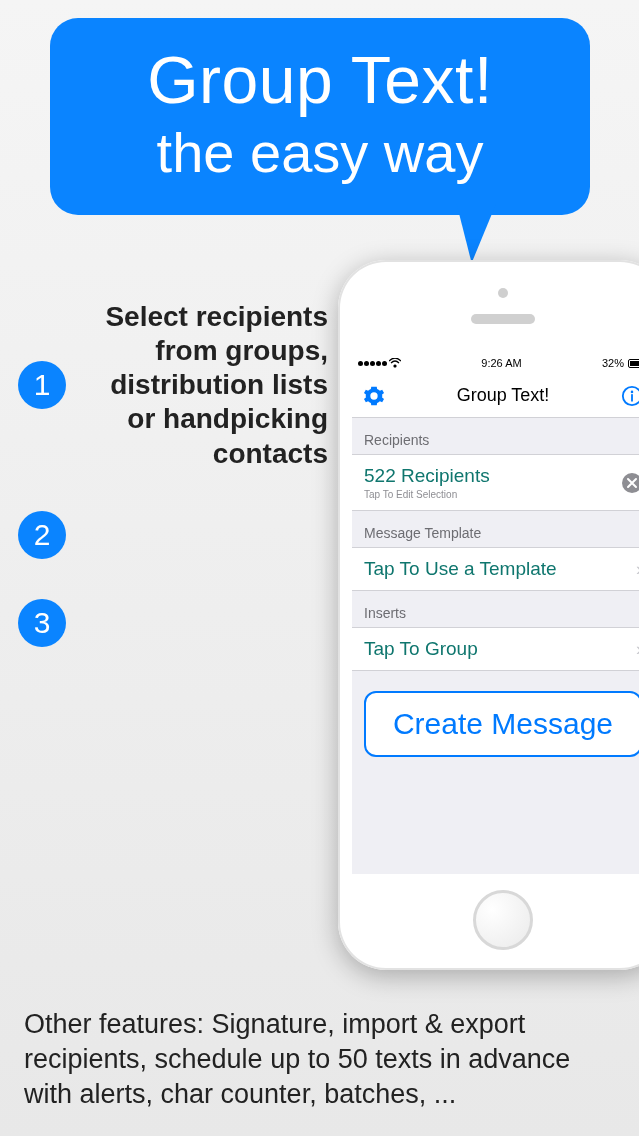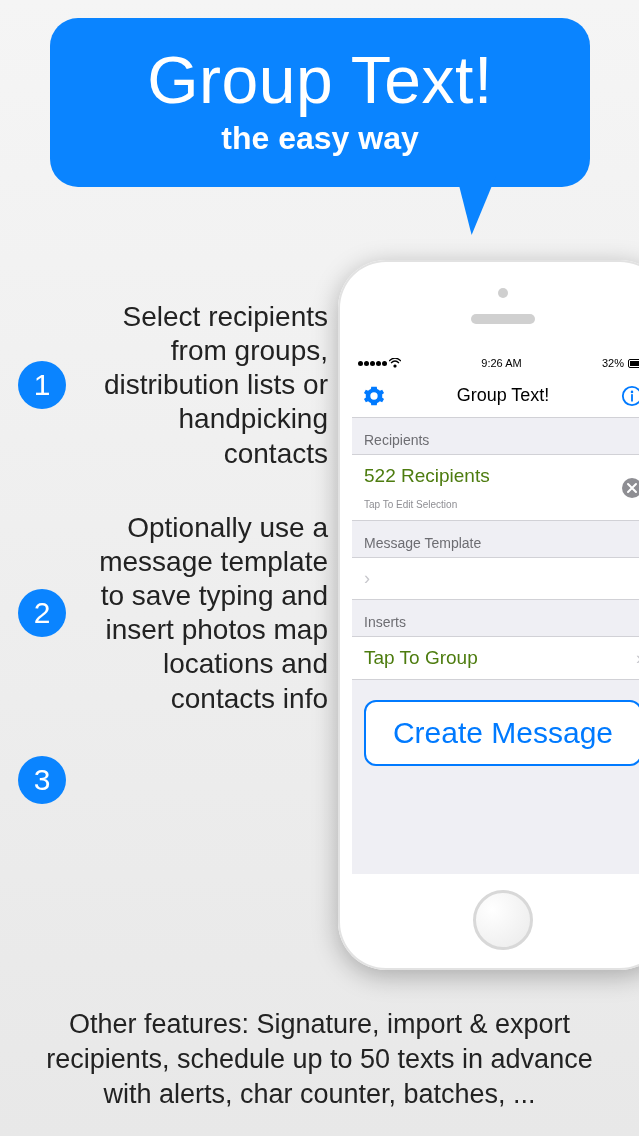--- a/index.html
+++ b/index.html
@@ -29,21 +29,21 @@
     position: absolute;
     bottom: -48px;
     right: 100px;
     width: 0; height: 0;
     border-left: 28px solid transparent;
     border-right: 12px solid transparent;
     border-top: 60px solid #0a84ff;
     transform: skewX(-12deg);
   }
   .bubble-title { font-size: 66px; font-weight: 300; letter-spacing: 0.5px; }
-  .bubble-sub  { font-size: 32px; font-weight: 700; margin-top: 2px; }
+  .bubble-sub  { font-size: 56px; font-weight: 400; margin-top: 2px; }
 
   
   .steps {
     position: absolute;
     left: 18px;
     top: 300px;
     width: 310px;
   }
   .step {
     display: flex;
@@ -62,33 +62,32 @@
     display: flex;
     align-items: center;
     justify-content: center;
   }
   .step-text {
     flex: 1;
     text-align: right;
     font-size: 28px;
     line-height: 1.22;
     color: #222;
-    font-weight: 400;
+    font-weight: 700;
   }
 
   
   .footer-text {
     position: absolute;
     left: 24px; right: 24px;
     bottom: 24px;
     font-size: 27px;
     line-height: 1.3;
     color: #222;
     font-weight: 300;
-    text-align: center;
   }
 
   
   .phone {
     position: absolute;
     top: 260px;
     left: 338px;
     width: 330px;
     height: 710px;
     background: #fff;
@@ -173,22 +172,22 @@
   }
   .cell {
     background: #fff;
     border-top: 1px solid #d1d1d6;
     border-bottom: 1px solid #d1d1d6;
     padding: 10px 12px;
     display: flex;
     align-items: center;
     justify-content: space-between;
   }
-  .cell-title { color: #4d7c0f; font-size: 19px; font-weight: 400; }
-  .cell-sub { font-size: 10px; color: #8e8e93; margin-top:12px;}
+  .cell-title { color: #0f766e; font-size: 19px; font-weight: 400; }
+  .cell-sub { font-size: 10px; color: #8e8e93; margin-top:2px;}
   .chevron {
     color: #c7c7cc; font-size: 18px;
   }
   .clear-icon {
     width: 20px; height: 20px; border-radius:50%;
     background:#8e8e93; color:#fff; display:flex; align-items:center; justify-content:center;
     font-size:14px; font-weight:bold;
   }
 
   .create-btn {
@@ -211,21 +210,20 @@
   <div class="bubble-sub">the easy way</div>
 </div>
 
 <div class="steps">
   <div class="step">
     <div class="badge">1</div>
     <div class="step-text">Select recipients from groups, distribution lists or handpicking contacts</div>
   </div>
   <div class="step">
     <div class="badge">2</div>
-    <div class="step-text">Optionally use a message template to save typing and insert photos map locations and contacts info</div>
   </div>
   <div class="step">
     <div class="badge">3</div>
   </div>
 </div>
 
 <div class="footer-text">Other features: Signature, import &amp; export recipients, schedule up to 50 texts in advance with alerts, char counter, batches, ...</div>
 
 <div class="phone">
   <div class="camera"></div>
@@ -281,20 +279,21 @@
       </div>
       <div class="clear-icon">
         <svg width="12" height="12" viewBox="0 0 12 12">
           <path d="M2 2 L10 10 M10 2 L2 10" stroke="#fff" stroke-width="2" stroke-linecap="round"></path>
         </svg>
       </div>
     </div>
 
     <div class="section-header">Message Template</div>
     <div class="cell">
+      <div class="cell-title">Tap To Use a Template</div>
       <div class="chevron">›</div>
     </div>
 
     <div class="section-header">Inserts</div>
     <div class="cell">
       <div class="cell-title">Tap To Group</div>
       <div class="chevron">›</div>
     </div>
 
     <div class="create-btn">Create Message</div>

